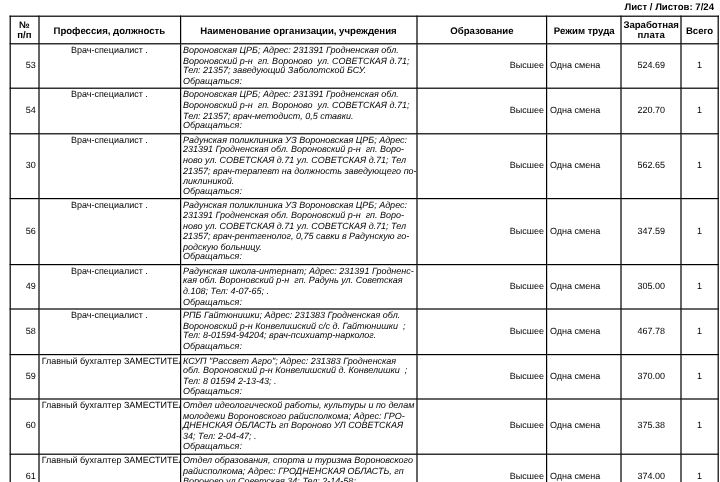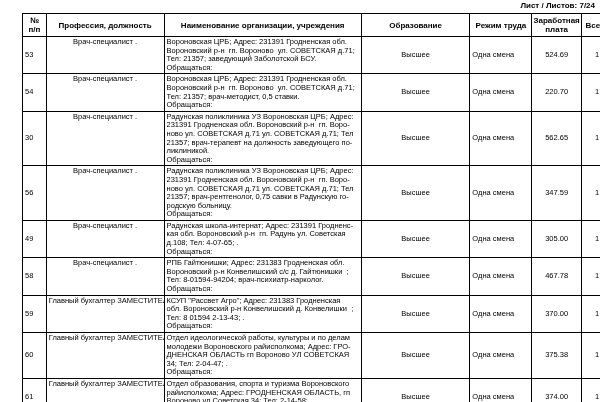--- a/index.html
+++ b/index.html
@@ -9,21 +9,21 @@
     width: 600px;
     height: 402px;
     overflow: hidden;
     font-family: "Liberation Sans", sans-serif;
     color: #000000;
   }
   .page {
     box-sizing: border-box;
     width: 600px;
     height: 332px;
-    padding: 1px 4px 0 22px;
+    padding: 1px 4px 0 8px;
     position: relative;
   }
   .sheet-label {
     text-align: right;
     font-weight: bold;
     font-size: 8px;
     line-height: 10px;
     padding-right: 1px;
     margin-bottom: 2px;
     white-space: pre;
@@ -57,24 +57,24 @@
   }
   
   .col-num          { width: 23px;  }
   .col-profession   { width: 114px; margin-top: 46px; }
   .col-organization { width: 191px; }
   .col-education    { width: 105px; }
   .col-schedule     { width: 60px; margin-left: 33px;  }
   .col-salary       { width: 48px;  }
   .col-total        { width: 30px;  }
 
-  td.col-num          { text-align: left; vertical-align: middle; }
+  td.col-num          { text-align: right; vertical-align: middle; }
   td.col-profession   { vertical-align: top; text-align: center; }
-  td.col-organization { vertical-align: top; text-align: left; }
-  td.col-education    { vertical-align: middle; text-align: center; }
+  td.col-organization { vertical-align: top; text-align: left; font-style: italic; }
+  td.col-education    { vertical-align: middle; text-align: right; }
   td.col-schedule     { vertical-align: middle; text-align: left; }
   td.col-salary       { vertical-align: middle; text-align: center; margin-top: 36px; }
   td.col-total        { vertical-align: middle; text-align: center; }
 </style>
 </head>
 <body>
 
 <div class="page">
   <div class="sheet-label">Лист / Листов: 7/24</div>
 

